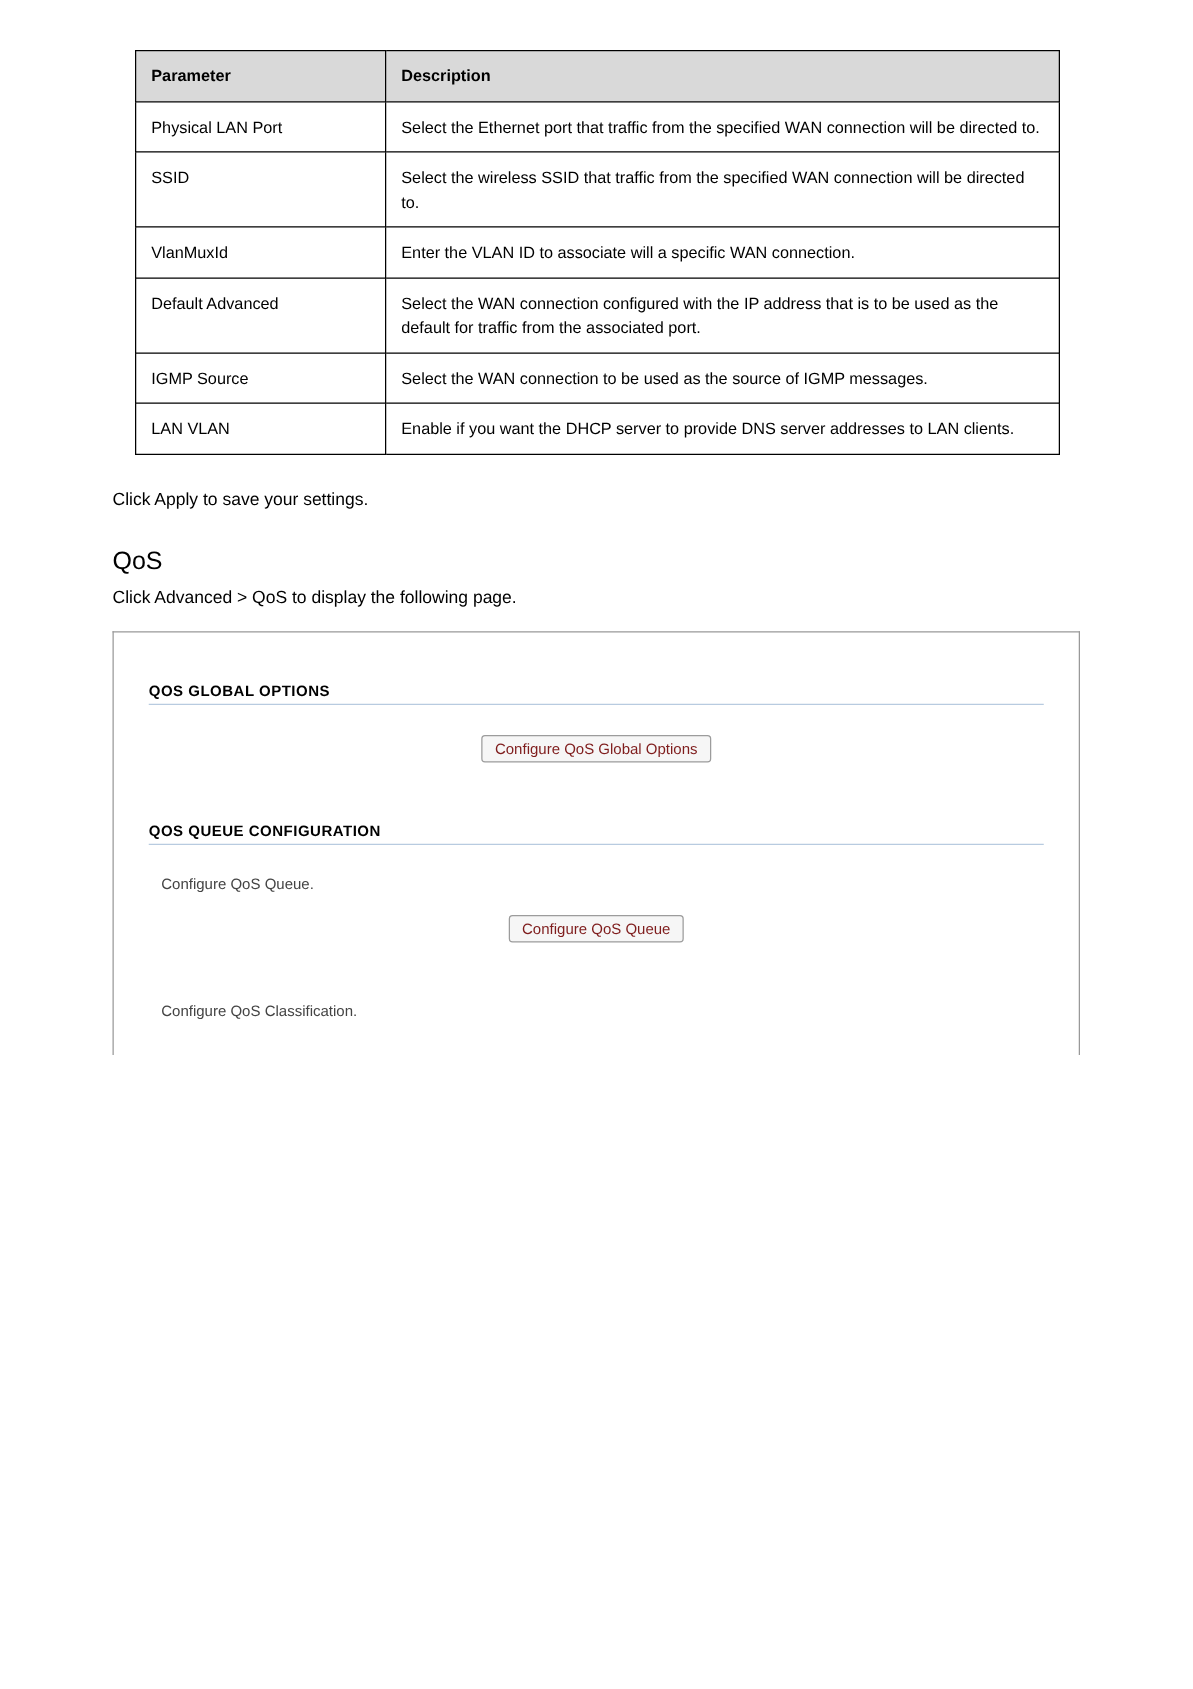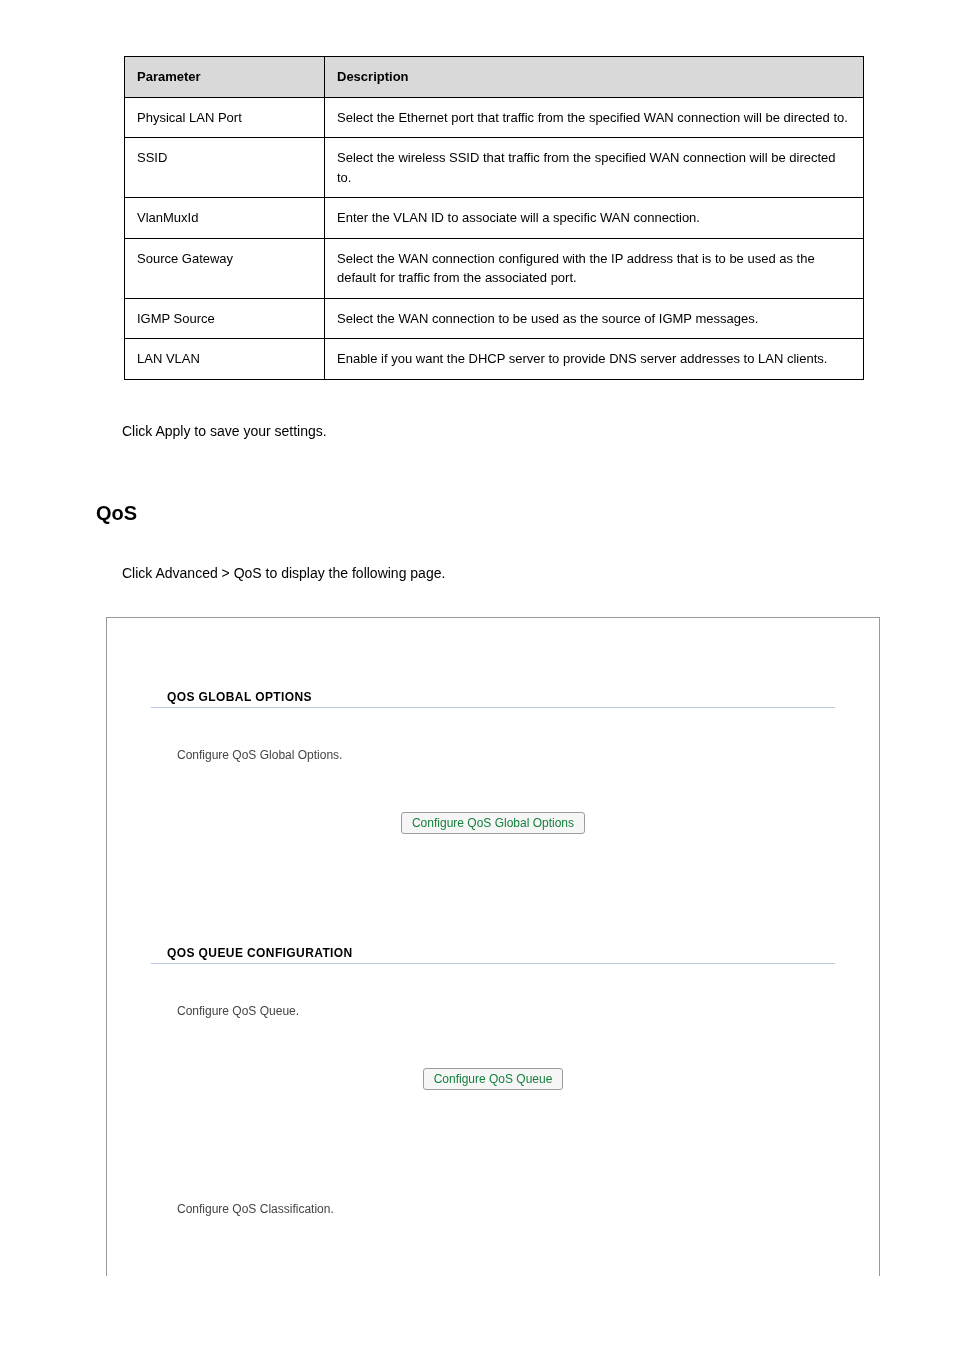--- a/index.html
+++ b/index.html
@@ -1,15 +1,15 @@
 <!DOCTYPE html>
 <html><head>
 <meta charset="utf-8">
 <style>
-  * { box-sizing: border-box; margin: 0; padding: 16px; }
+  * { box-sizing: border-box; margin: 0; padding: 0; }
   body {
     font-family: Arial, sans-serif;
     font-size: 13px;
     color: #000;
     background: #fff;
     width: 954px;
     margin: 0 auto;
     padding: 40px 0;
   }
 
@@ -26,21 +26,21 @@
     line-height: 1.5;
   }
   table.param-table th {
     background: #d9d9d9;
     font-weight: bold;
     text-align: left;
   }
   table.param-table td:first-child { width: 200px; }
 
   .para { margin: 24px 90px 0 90px; font-size: 14px; line-height: 1.6; }
-  .section-heading { margin: 28px 90px 8px 64px; font-size: 20px; font-weight: bold; }
+  .section-heading { margin: 28px 90px 8px 90px; font-size: 20px; font-weight: normal; }
   .sub-note { margin: 8px 90px 20px 90px; font-size: 14px; }
 
   .screenshot-box {
     margin: 16px 90px 0 90px;
     border-left: 1px solid #999;
     border-right: 1px solid #999;
     border-top: 1px solid #999;
     padding: 40px 28px 10px 28px;
     background: #fff;
     font-family: Verdana, Arial, sans-serif;
@@ -59,21 +59,21 @@
   .qos-desc {
     color: #444;
     font-size: 12px;
     margin-left: 10px;
     margin-bottom: 18px;
   }
   .qos-btn-row { text-align: center; margin-bottom: 48px; }
   button.qos-btn {
     font-family: Verdana, Arial, sans-serif;
     font-size: 12px;
-    color: #15803d;
+    color: #7f1d1d;
     background: #f6f6f6;
     border: 1px solid #9c9c9c;
     border-radius: 3px;
     padding: 3px 10px;
     cursor: pointer;
   }
 </style>
 </head>
 <body>
 
@@ -91,21 +91,21 @@
     </tr>
     <tr>
       <td>SSID</td>
       <td>Select the wireless SSID that traffic from the specified WAN connection will be directed to.</td>
     </tr>
     <tr>
       <td>VlanMuxId</td>
       <td>Enter the VLAN ID to associate will a specific WAN connection.</td>
     </tr>
     <tr>
-      <td>Source Gateway</td>
+      <td>Default Advanced</td>
       <td>Select the WAN connection configured with the IP address that is to be used as the default for traffic from the associated port.</td>
     </tr>
     <tr>
       <td>IGMP Source</td>
       <td>Select the WAN connection to be used as the source of IGMP messages.</td>
     </tr>
     <tr>
       <td>LAN VLAN</td>
       <td>Enable if you want the DHCP server to provide DNS server addresses to LAN clients.</td>
     </tr>
@@ -114,21 +114,20 @@
 
 <p class="para">Click Apply to save your settings.</p>
 
 <h2 class="section-heading">QoS</h2>
 <p class="sub-note">Click Advanced &gt; QoS to display the following page.</p>
 
 <div class="screenshot-box">
 
   <div>
     <div class="qos-section-title">QOS GLOBAL OPTIONS</div>
-    <div class="qos-desc">Configure QoS Global Options.</div>
     <div class="qos-btn-row">
       <button class="qos-btn">Configure QoS Global Options</button>
     </div>
   </div>
 
   <div>
     <div class="qos-section-title">QOS QUEUE CONFIGURATION</div>
     <div class="qos-desc">Configure QoS Queue.</div>
     <div class="qos-btn-row">
       <button class="qos-btn">Configure QoS Queue</button>

